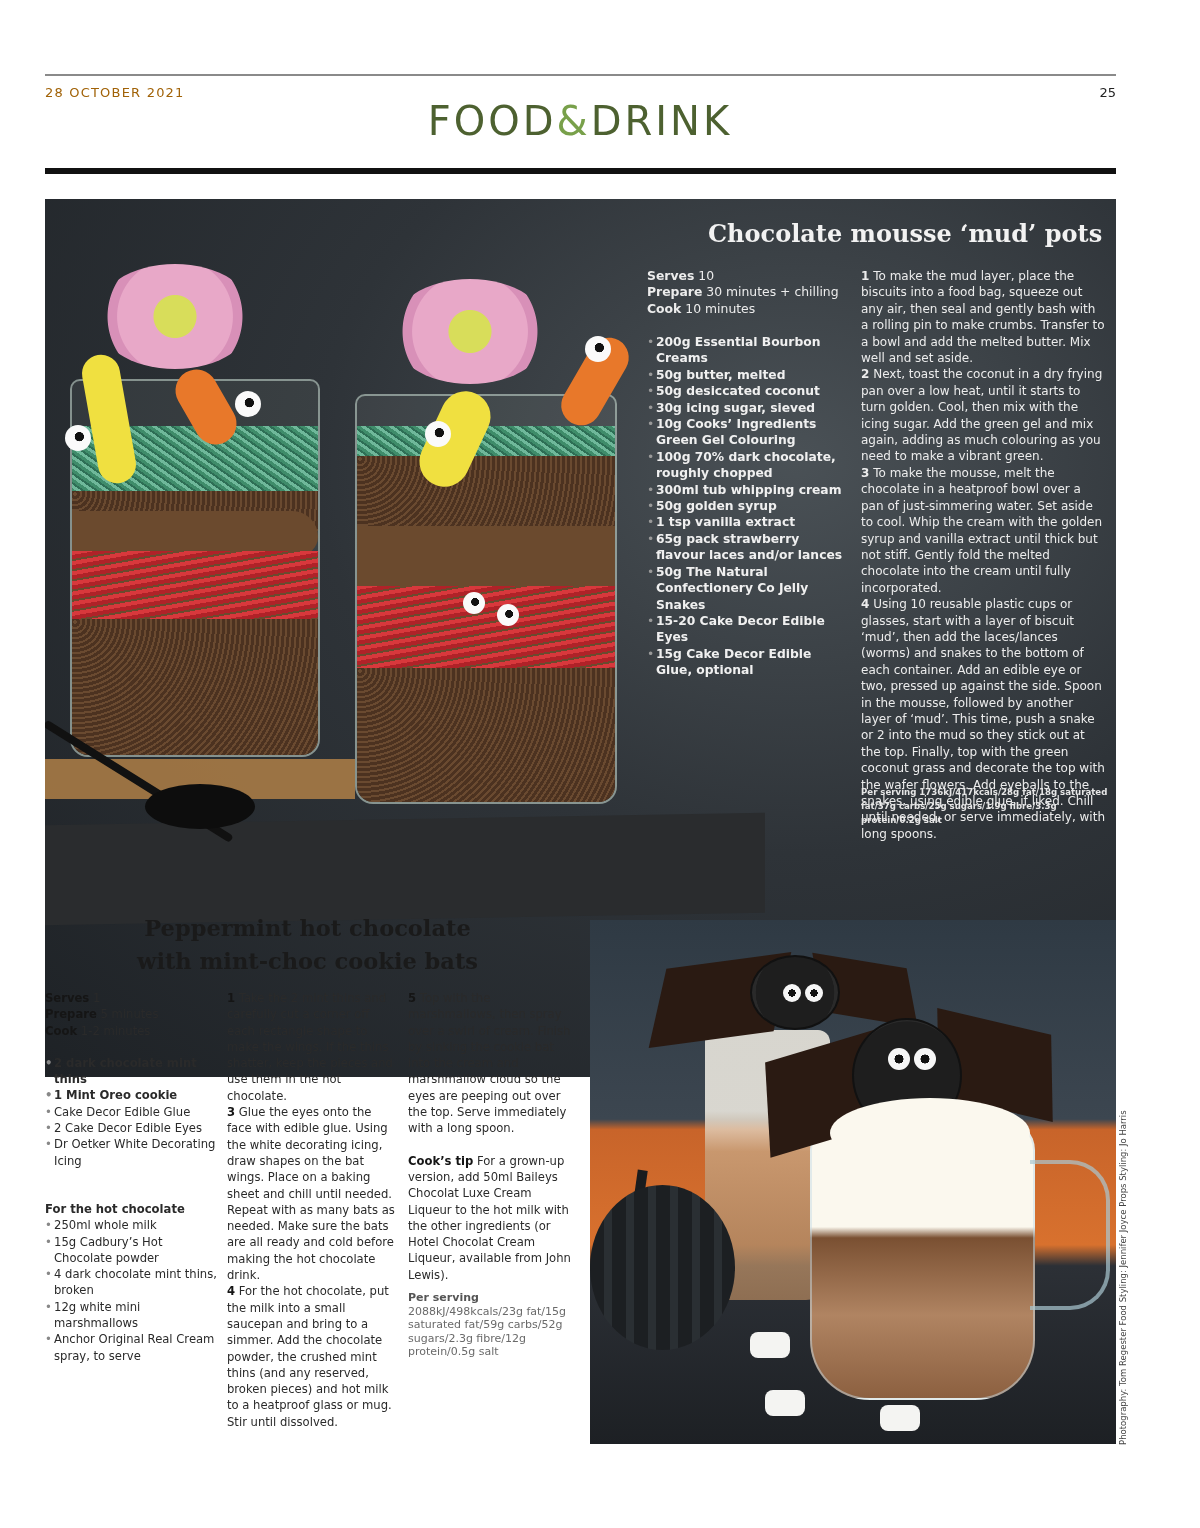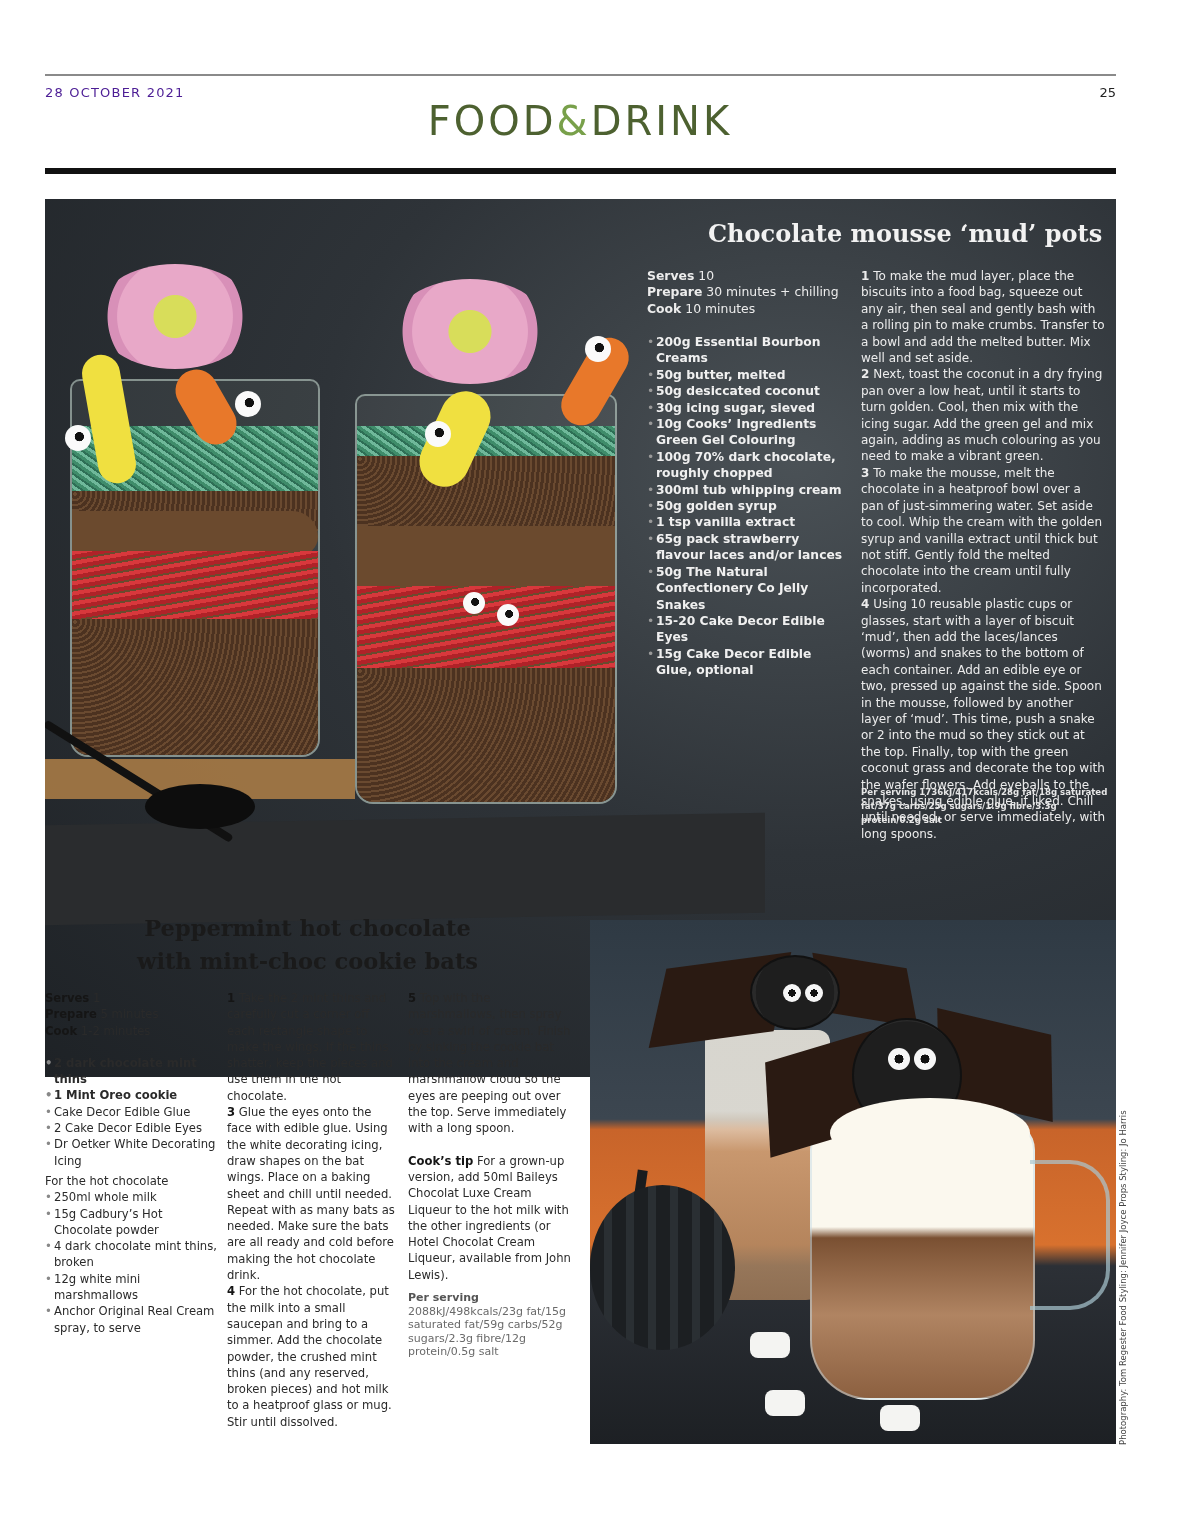--- a/index.html
+++ b/index.html
@@ -1,21 +1,21 @@
 <!DOCTYPE html>
 <html><head>
 <meta charset="utf-8">
 <style>
   * { box-sizing: border-box; margin: 0; padding: 0; }
   html, body { width: 1200px; height: 1528px; background: #ffffff; overflow: hidden; }
   body { position: relative; font-family: "DejaVu Sans", sans-serif; color: #1a1a1a; }
 
   
   .rule-top { position: absolute; left: 45px; top: 74px; width: 1071px; height: 2px; background: #8a8a8a; }
-  .issue-date { position: absolute; left: 45px; top: 85px; font-size: 13px; letter-spacing: 1.2px; color: #4c1d95; }
+  .issue-date { position: absolute; left: 45px; top: 85px; font-size: 13px; letter-spacing: 1.2px; color: #a16207; }
   .page-num { position: absolute; right: 84px; top: 85px; font-size: 13px; color: #222; }
   .masthead { position: absolute; left: 0; width: 1160px; top: 98px; text-align: center; font-family: "DejaVu Sans", sans-serif; font-size: 40px; letter-spacing: 3px; color: #4d6130; font-weight: normal; }
   .masthead .amp { color: #78a04a; }
   .rule-thick { position: absolute; left: 45px; top: 168px; width: 1071px; height: 6px; background: #111; }
 
   
   .hero { position: absolute; left: 45px; top: 199px; width: 1071px; height: 878px; overflow: hidden;
           background: radial-gradient(ellipse at 70% 30%, #4a5156 0%, #2e3338 45%, #1e2226 100%); }
   .hero .slate { position: absolute; left: 0; top: 620px; width: 720px; height: 100px; background: #2a2c2e; transform: skewY(-1deg); }
   .hero .table-edge { position: absolute; left: 0; top: 560px; width: 310px; height: 40px; background: #b88548; opacity: .8; }
@@ -48,21 +48,21 @@
   .title2 { position: absolute; left: 45px; top: 912px; width: 525px; text-align: center; font-family: "DejaVu Serif", serif; font-size: 22.5px; line-height: 33px; color: #1a1a1a; }
   .col { position: absolute; font-size: 11.6px; line-height: 16.3px; color: #2a2a2a; }
   .col1 { left: 45px; top: 990px; width: 172px; }
   .col2 { left: 227px; top: 990px; width: 172px; }
   .col3 { left: 408px; top: 990px; width: 170px; }
   .col b { font-weight: bold; color: #151515; }
   .meta-line b { font-weight: bold; }
   .ing-list { list-style: none; margin-top: 16px; }
   .ing-list li { position: relative; padding-left: 9px; }
   .ing-list li::before { content: "•"; position: absolute; left: 0; color: #888; }
-  .sub-head { margin-top: 4px; font-weight: normal; }
+  .sub-head { margin-top: 32px; font-weight: bold; }
   .tip { margin-top: 16px; }
   .nutrition2 { margin-top: 8px; font-size: 11px; line-height: 13.5px; color: #6a6a6a; }
   .nutrition2 b { color: #555; }
 
   
   .photo2 { position: absolute; left: 590px; top: 920px; width: 526px; height: 524px; overflow: hidden;
             background: linear-gradient(180deg, #2f3a44 0%, #3c4650 38%, #c8642a 40%, #d8712e 62%, #2c3036 66%, #1d2024 100%); }
   .mug-back { position: absolute; left: 115px; top: 110px; width: 125px; height: 270px; border-radius: 12px 12px 24px 24px; background: linear-gradient(180deg, #f4f0e6 0 30%, #c8a07a 45%, #a07a58 100%); opacity: .85; }
   .mug-front { position: absolute; left: 220px; top: 200px; width: 225px; height: 280px; border-radius: 30px 30px 60px 60px; background: linear-gradient(180deg, #fbf8ee 0 38%, #7a5032 42%, #b08462 70%, #8c6040 100%); border: 2px solid rgba(200,220,230,.5); }
   .mug-handle { position: absolute; left: 440px; top: 240px; width: 80px; height: 150px; border: 4px solid rgba(170,200,210,.7); border-left: none; border-radius: 0 40px 40px 0; }

